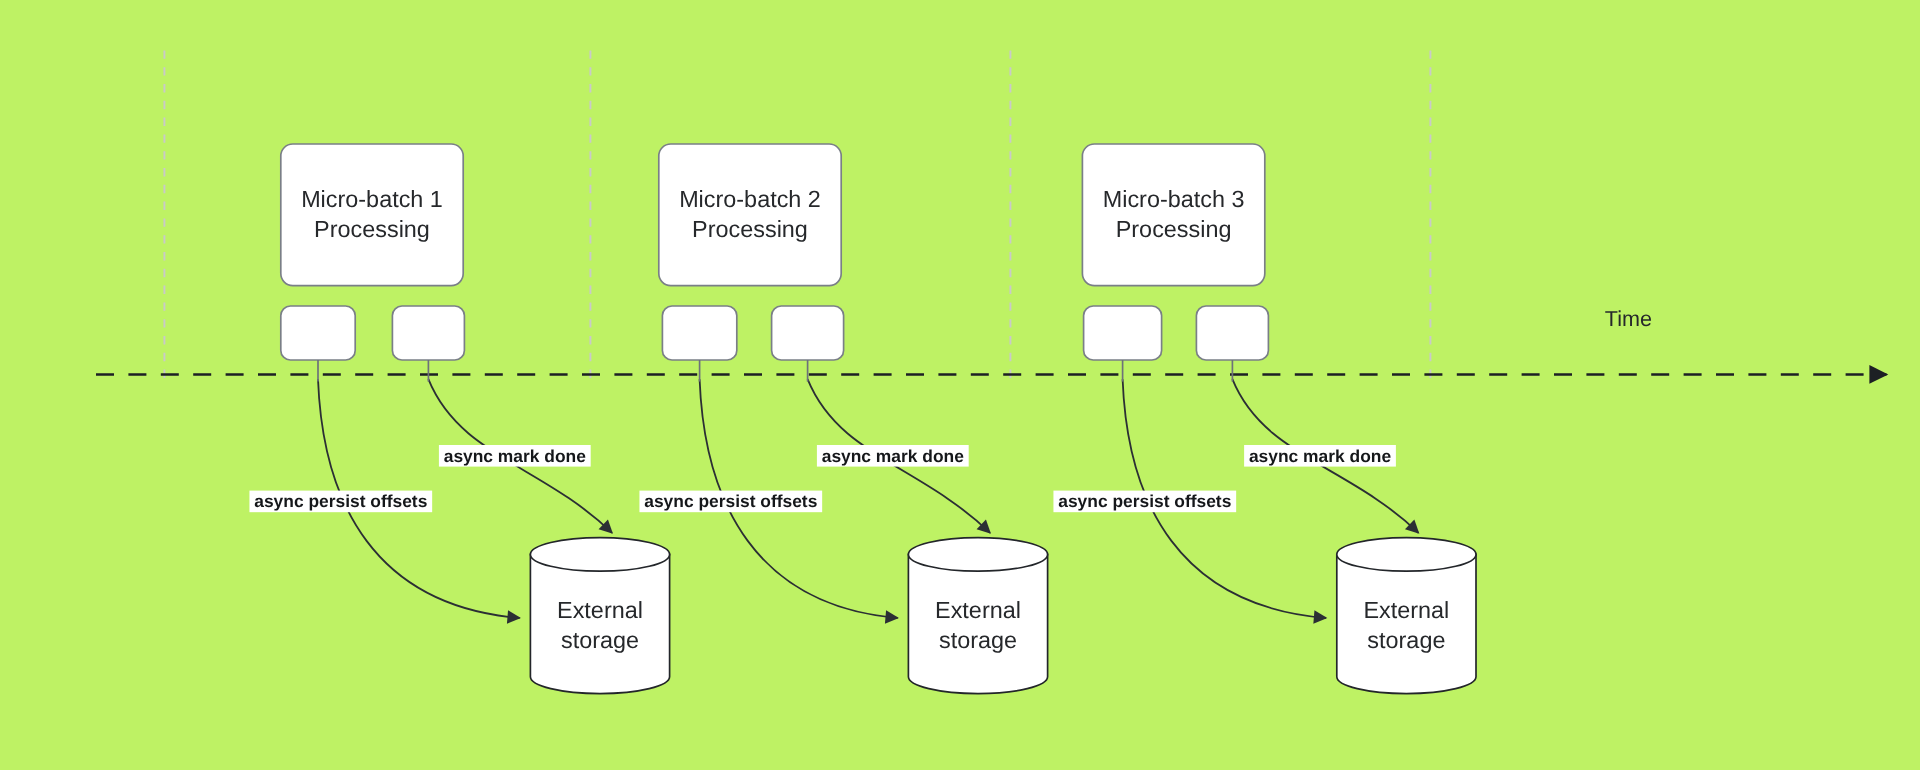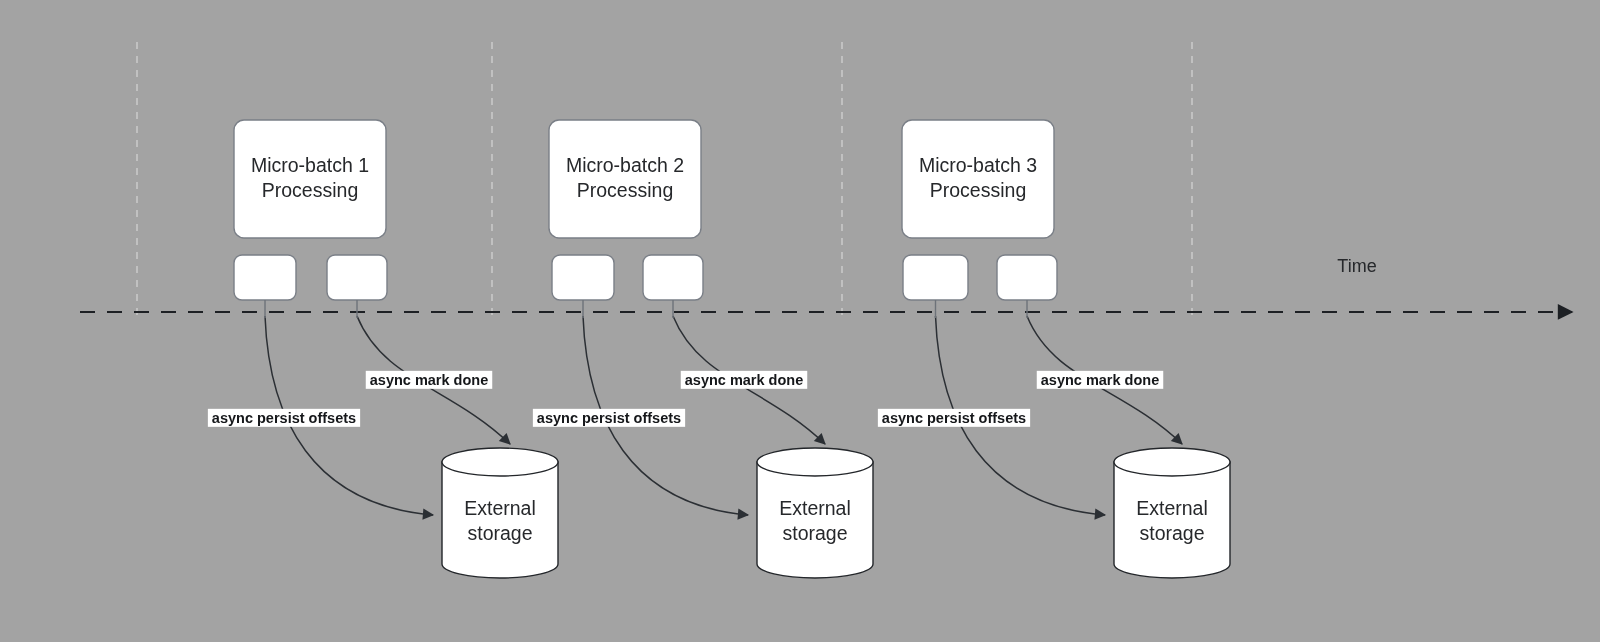--- a/index.html
+++ b/index.html
@@ -9,21 +9,21 @@
     background: #ffffff;
   }
   body {
     font-family: "Liberation Sans", sans-serif;
     color: #1c1c1c;
   }
   #diagram-root {
     position: relative;
     width: 1600px;
     height: 642px;
-    background: #a3a3a3;
+    background: #bef264;
     overflow: hidden;
   }
   #diagram-svg {
     position: absolute;
     left: 0;
     top: 0;
     width: 1600px;
     height: 642px;
   }
   .box-label {

